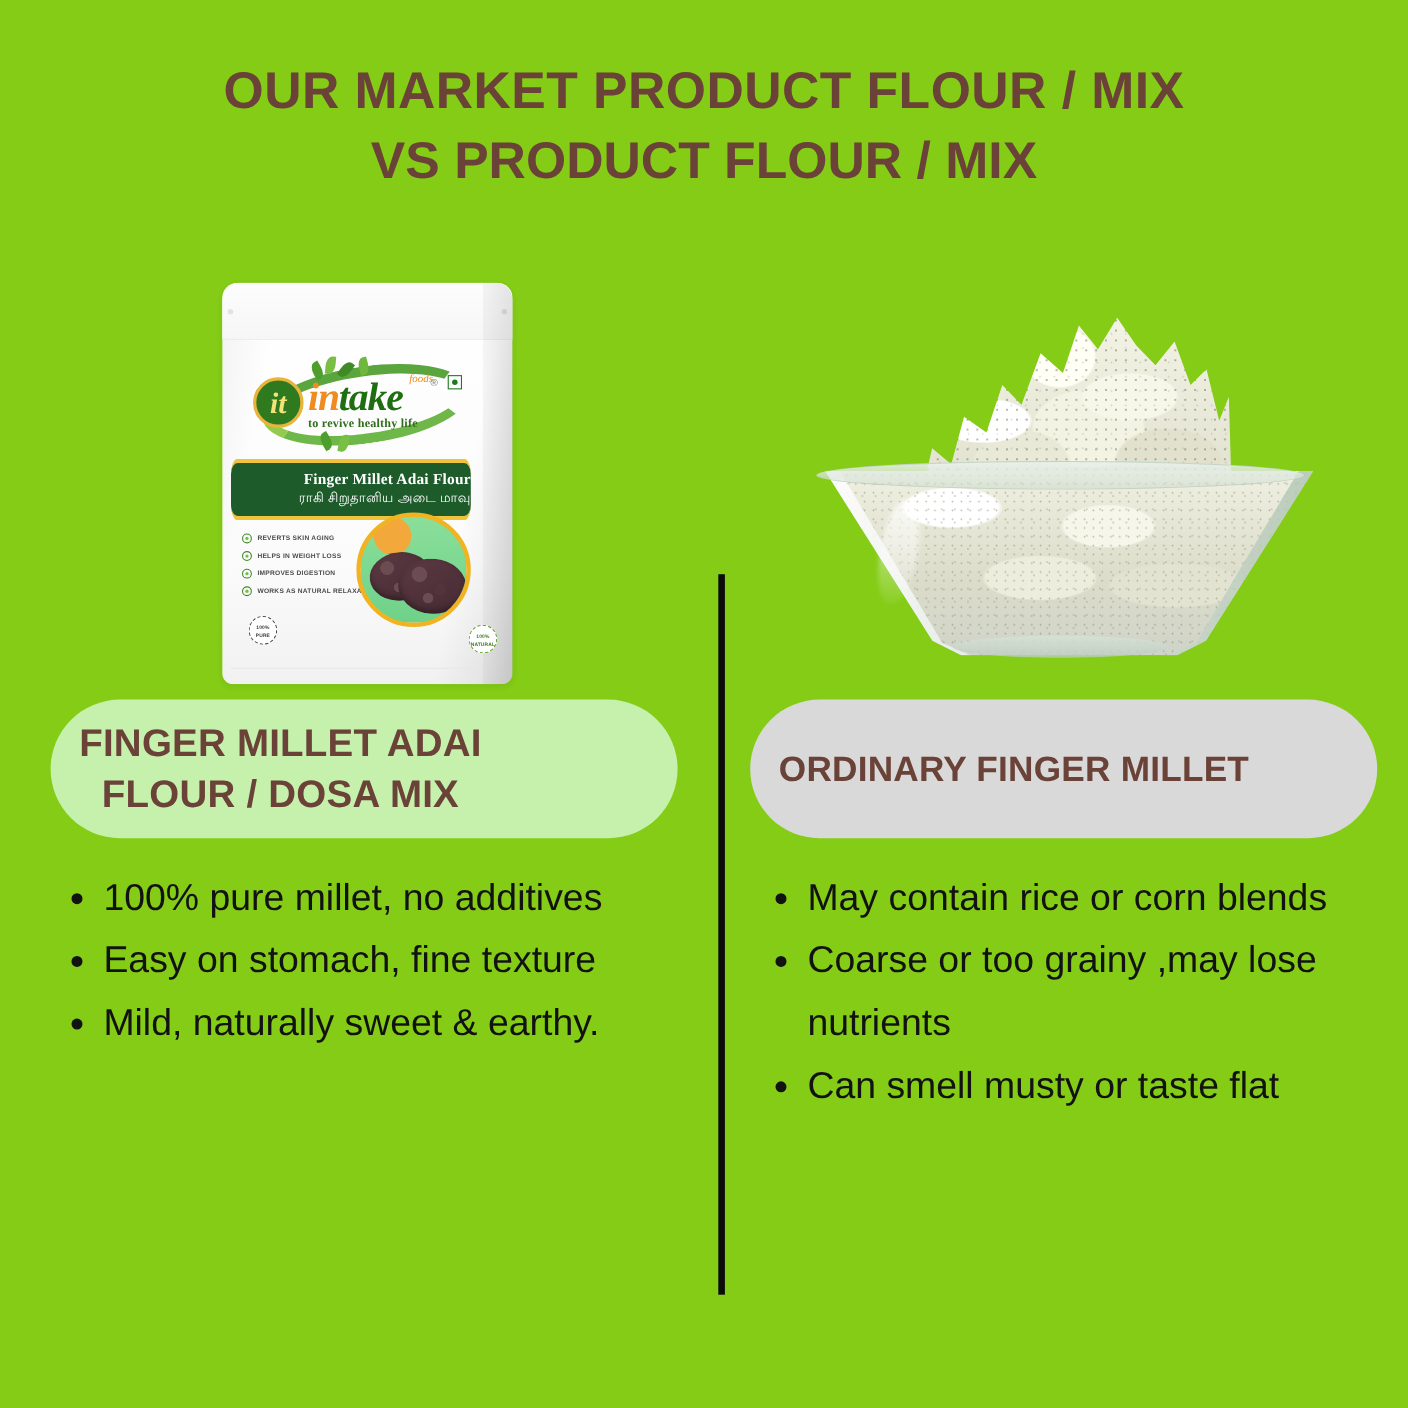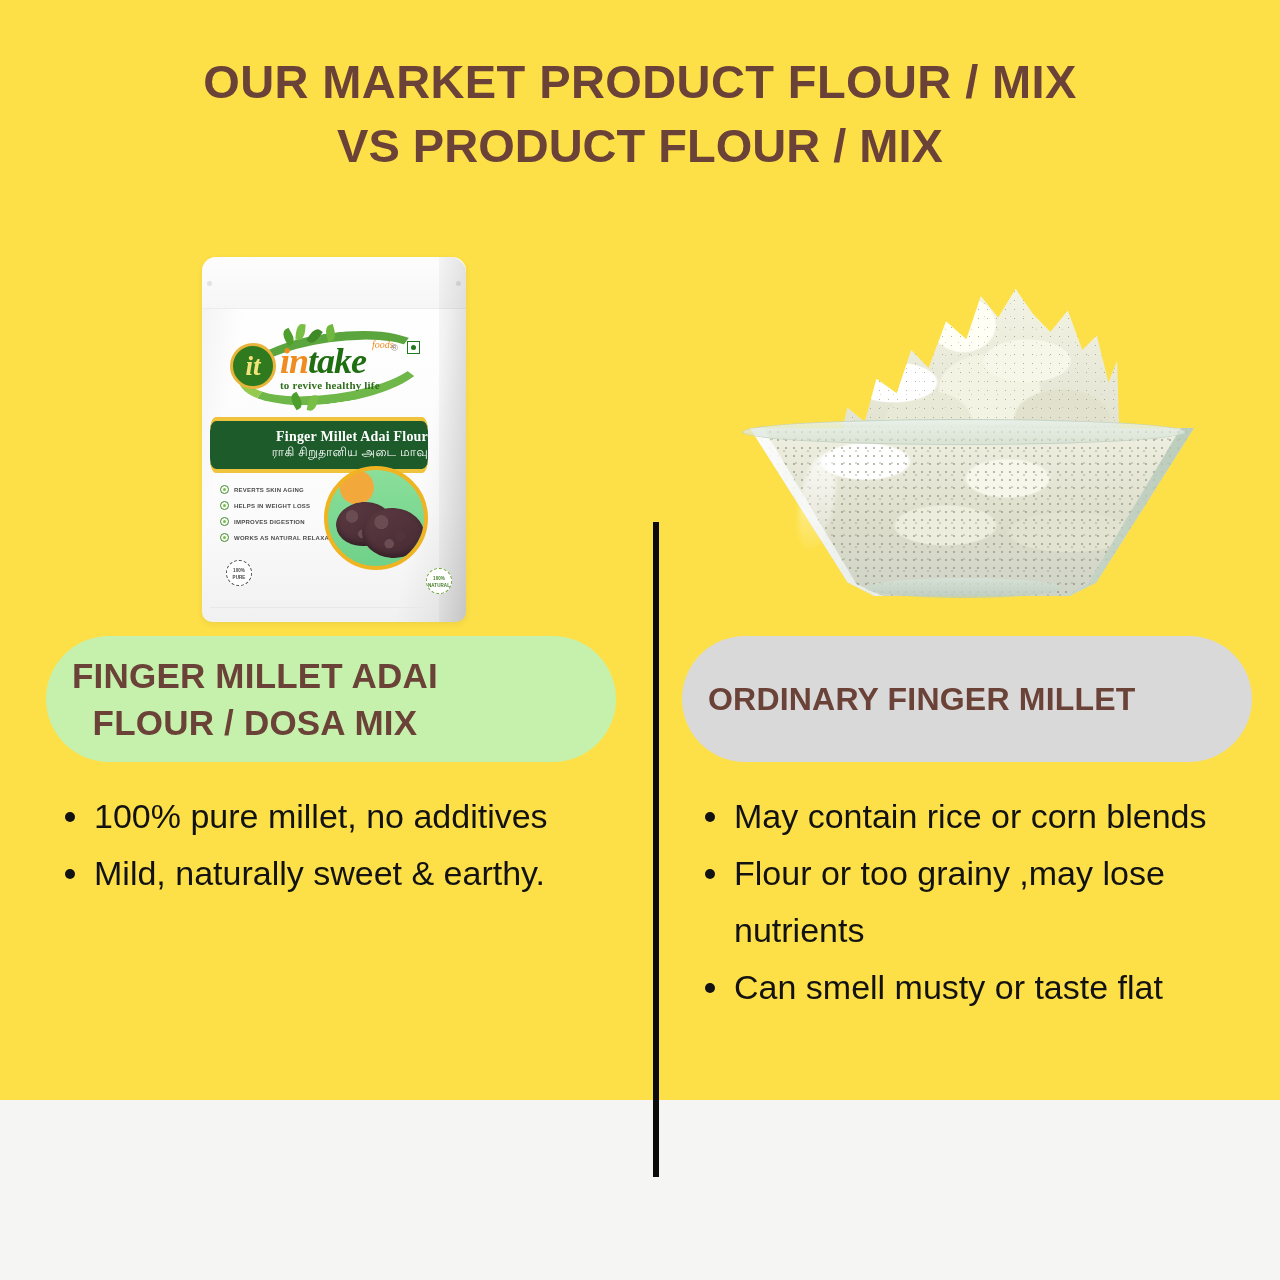--- a/index.html
+++ b/index.html
@@ -8,22 +8,22 @@
     width: 1280px;
     height: 1280px;
     background: #f5f5f4;
     font-family: "Liberation Sans", sans-serif;
     overflow: hidden;
   }
 
   .page {
     position: relative;
     width: 1280px;
-    height: 1100px;
-    background: #fde047;
+    height: 1280px;
+    background: #84cc16;
     padding-left: 11px;
   }
 
   
   .title-block {
     position: absolute;
     top: 50px;
     left: 0;
     width: 1280px;
     text-align: center;
@@ -539,20 +539,21 @@
 
     <div class="pill pill-green">
       <div class="pill-text">
         <span>FINGER MILLET ADAI</span><br>
         <span>FLOUR / DOSA MIX</span>
       </div>
     </div>
 
     <ul class="blist">
       <li>100% pure millet, no additives</li>
+      <li>Easy on stomach, fine texture</li>
       <li>Mild, naturally sweet &amp; earthy.</li>
     </ul>
   </div>
 
   <div class="col col-right">
 
     <div class="media">
       <div class="bowl-scene">
         <div class="heap">
           <div class="heap-speckle"></div>
@@ -569,18 +570,18 @@
     </div>
 
     <div class="pill pill-gray">
       <div class="pill-text">
         <span>ORDINARY FINGER MILLET</span><br>
       </div>
     </div>
 
     <ul class="blist">
       <li>May contain rice or corn blends</li>
-      <li>Flour or too grainy ,may lose nutrients</li>
+      <li>Coarse or too grainy ,may lose nutrients</li>
       <li>Can smell musty or taste flat</li>
     </ul>
   </div>
 
 </div>
 
 </body></html>

